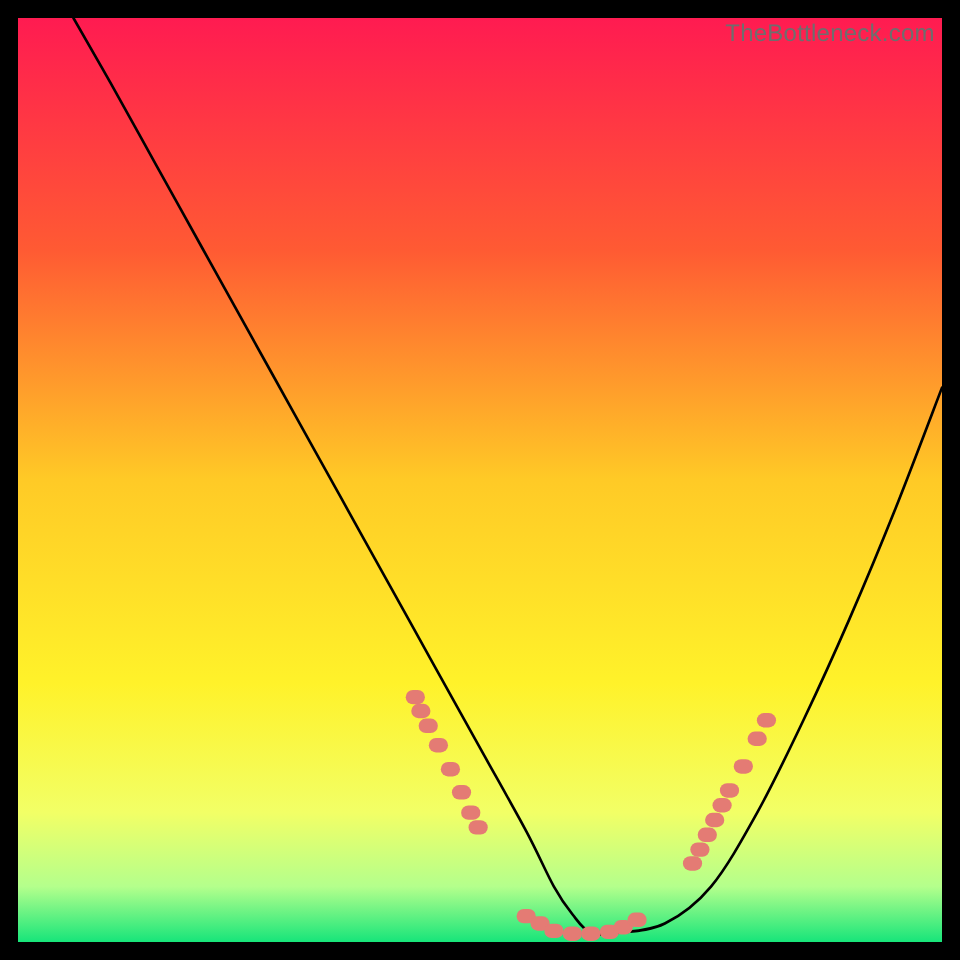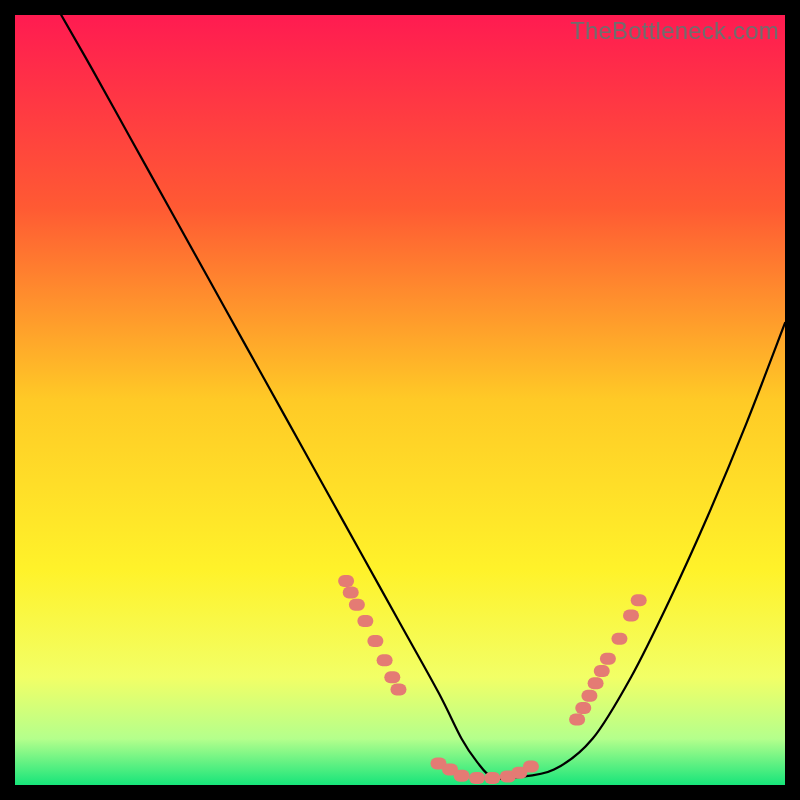--- a/index.html
+++ b/index.html
@@ -24,21 +24,21 @@
     left: 0;
     top: 0;
     width: 770px;
     height: 770px;
   }
   .watermark {
     position: absolute;
     top: 2px;
     right: 6px;
     color: #6e6e6e;
-    font-size: 24px;
+    font-size: 20px;
     font-weight: 500;
     letter-spacing: 0.2px;
     z-index: 50;
     user-select: none;
   }
   svg { display: block; }
 </style>
 </head>
 <body>
 

